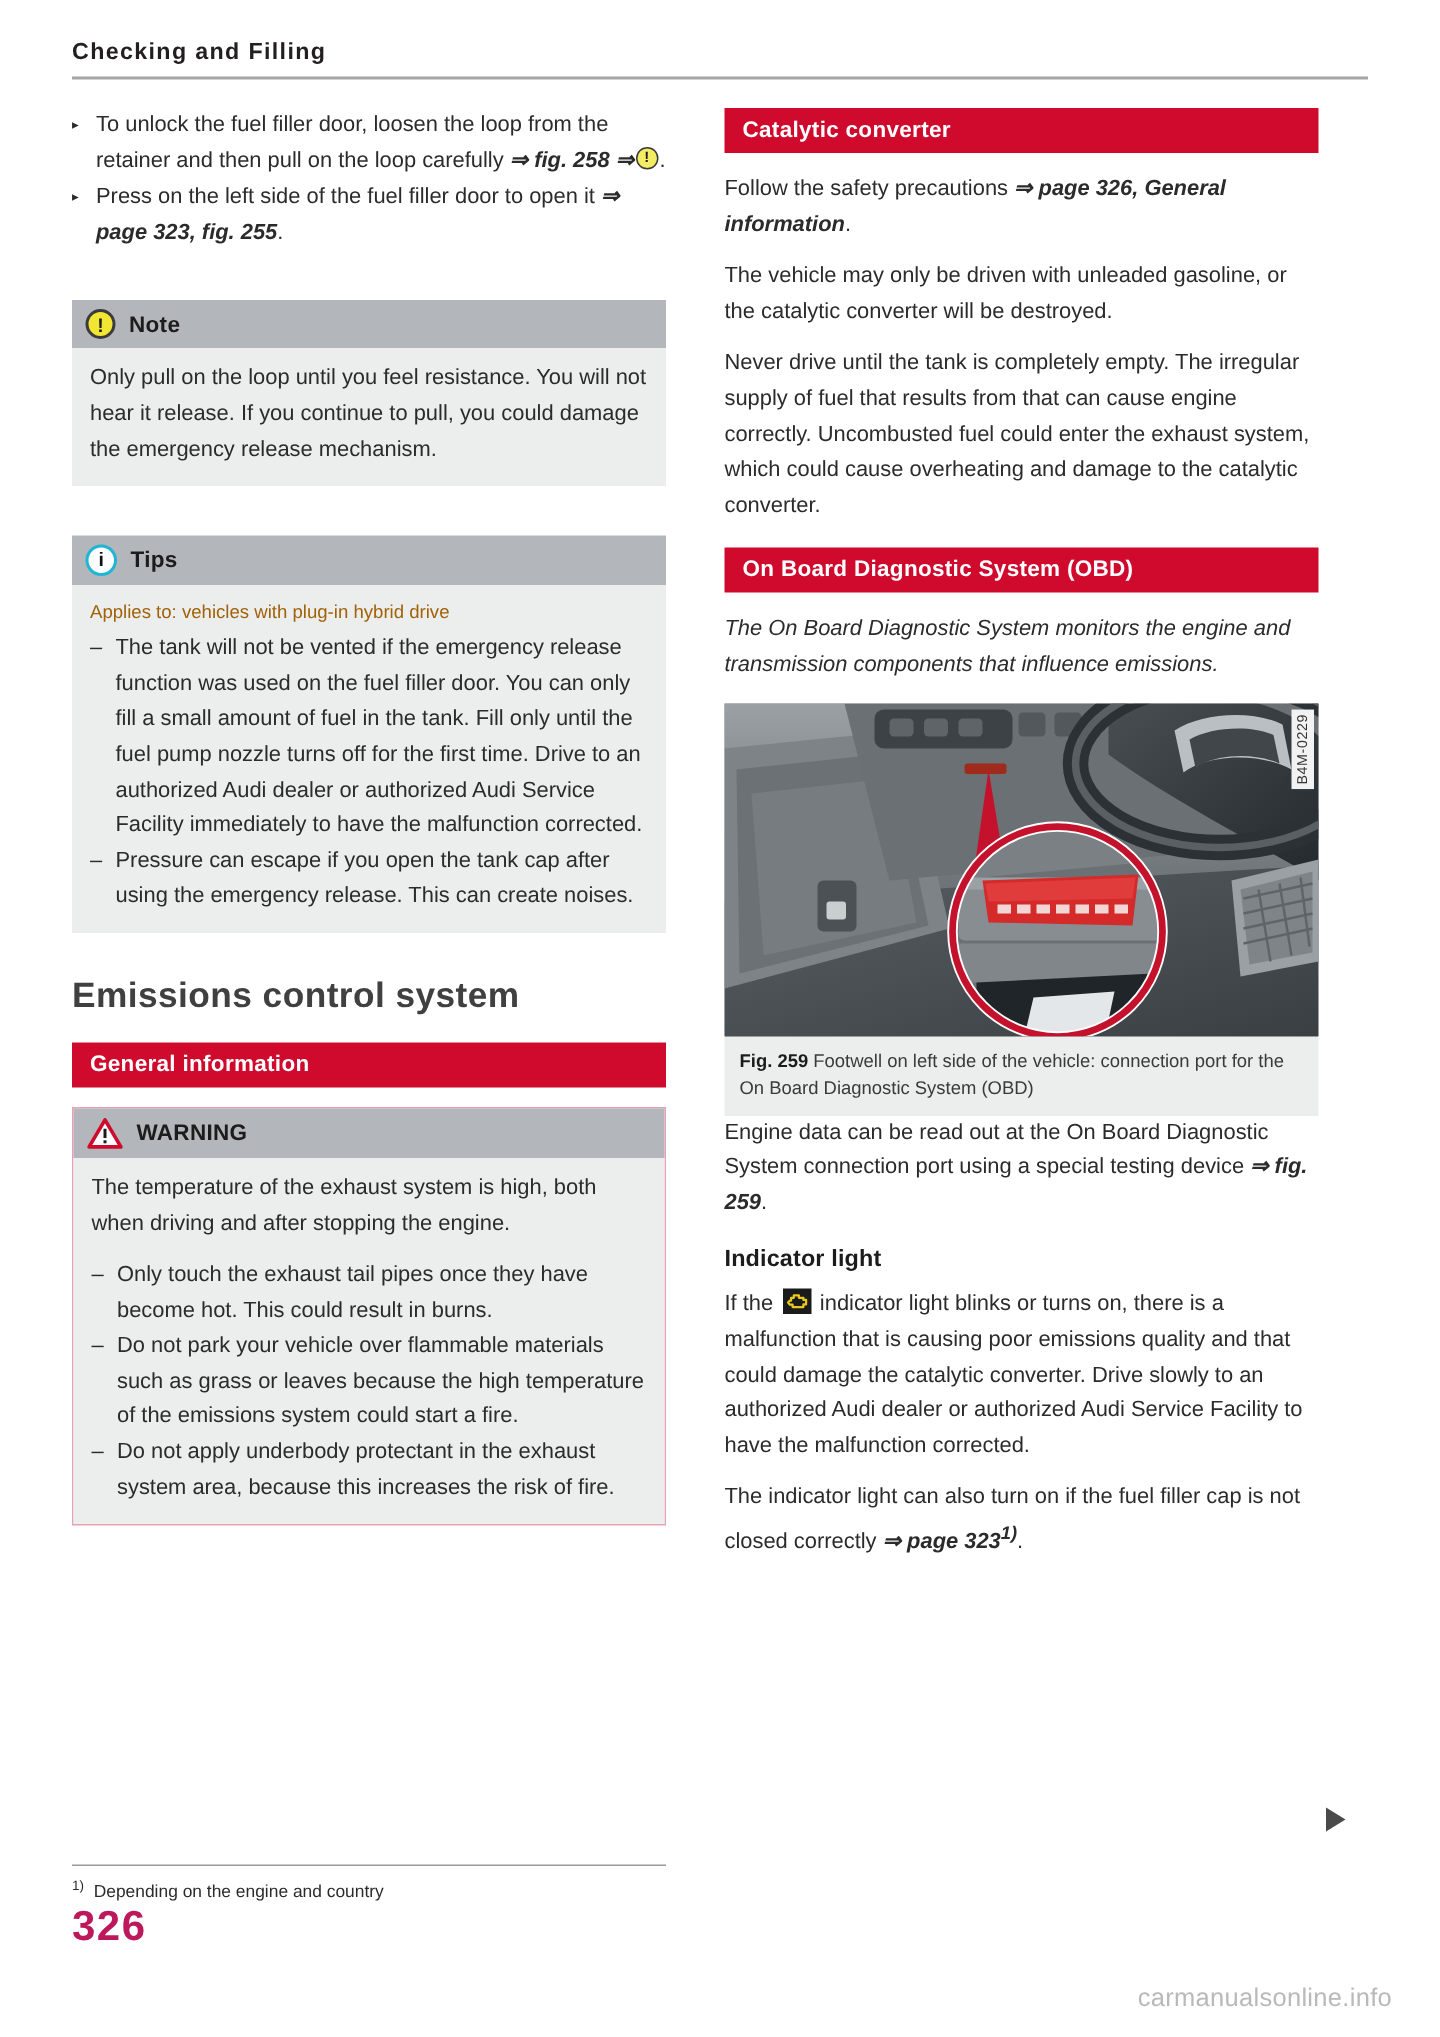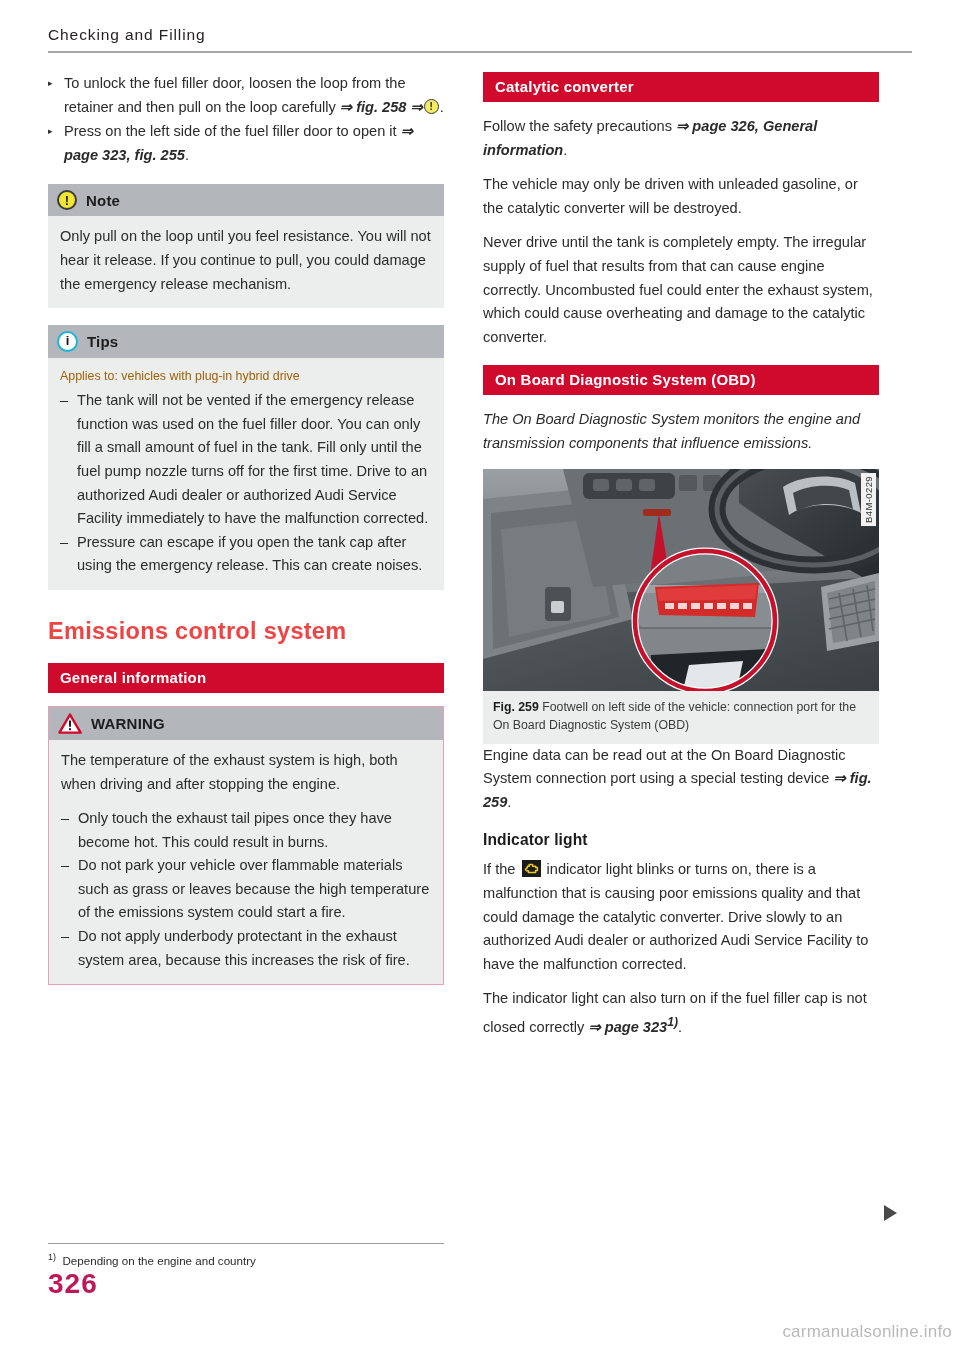--- a/index.html
+++ b/index.html
@@ -12,21 +12,21 @@
     position: relative;
     overflow: hidden;
   }
   .page { position:absolute; inset:0; padding: 0; }
 
   
   .runhead {
     position:absolute; left:48px; top:26px; width:864px;
   }
   .runhead-title {
-    font-size: 15.5px; font-weight: 400; letter-spacing: 0.9px;
+    font-size: 15.5px; font-weight: 700; letter-spacing: 0.9px;
     color: #231f20;
   }
   .runhead-rule {
     margin-top: 7px; height: 1.5px; background:#a6a6a6;
   }
 
   
   .cols {
     position:absolute; left:48px; top:72px; width:864px; height:1130px;
   }
@@ -43,21 +43,21 @@
 
   
   .action { display:flex; gap:7px; margin-bottom: 1px; }
   .action .tri {
     flex: 0 0 auto; width: 9px; padding-top: 7px;
     font-size: 9px; line-height: 9px; color:#2b2b2b;
   }
   .action .atxt { flex:1 1 auto; font-size:14.6px; line-height:23.6px; }
 
   
-  .box { margin: 17px 0 0 0; }
+  .box { margin: 33px 0 0 0; }
   .box-head {
     background:#b3b6ba; display:flex; align-items:center;
     gap: 9px; padding: 6px 10px 6px 9px;
   }
   .box-head-label {
     font-size: 15px; font-weight: 700; color:#1c1c1c; letter-spacing:.2px;
   }
   .box-body {
     background:#eceded; padding: 9px 12px 12px 12px;
     font-size:14.6px; line-height:23.6px; color:#2b2b2b;
@@ -123,21 +123,21 @@
     background:#cf0a2c; color:#ffffff;
     font-size:15px; font-weight:700; letter-spacing:.2px;
     padding: 6px 12px 7px 12px;
     margin: 16px 0 13px 0;
   }
   .secbar.first { margin-top: 0; }
 
   
   .h1 {
     font-size: 23.5px; font-weight:700; line-height: 30px;
-    color:#ef4444; letter-spacing:.3px;
+    color:#404040; letter-spacing:.3px;
     margin: 26px 0 17px 0;
   }
   .h2 {
     font-size: 15.6px; font-weight:700; color:#1c1c1c;
     margin: 17px 0 9px 0; letter-spacing:.1px;
   }
 
   
   .figure { margin: 13px 0 0 0; }
   .fig-img {
@@ -169,21 +169,21 @@
   .folio {
     position:absolute; left:48px; top:1268px;
     font-size:28px; font-weight:700; letter-spacing:1px; color:#be185d;
   }
   .cont-arrow{
     position:absolute; left:884px; top:1205px;
     width:0;height:0;border-left:13px solid #4a4a4a;
     border-top:8px solid transparent;border-bottom:8px solid transparent;
   }
   .watermark{
-    position:absolute; right:8px; bottom:16px;
+    position:absolute; right:32px; bottom:16px;
     font-size:17px; color:#b9b9b9; letter-spacing:.2px;
   }
 </style>
 </head>
 <body>
 
 <div class="page">
 
   <div class="runhead">
     <div class="runhead-title">Checking and Filling</div>

